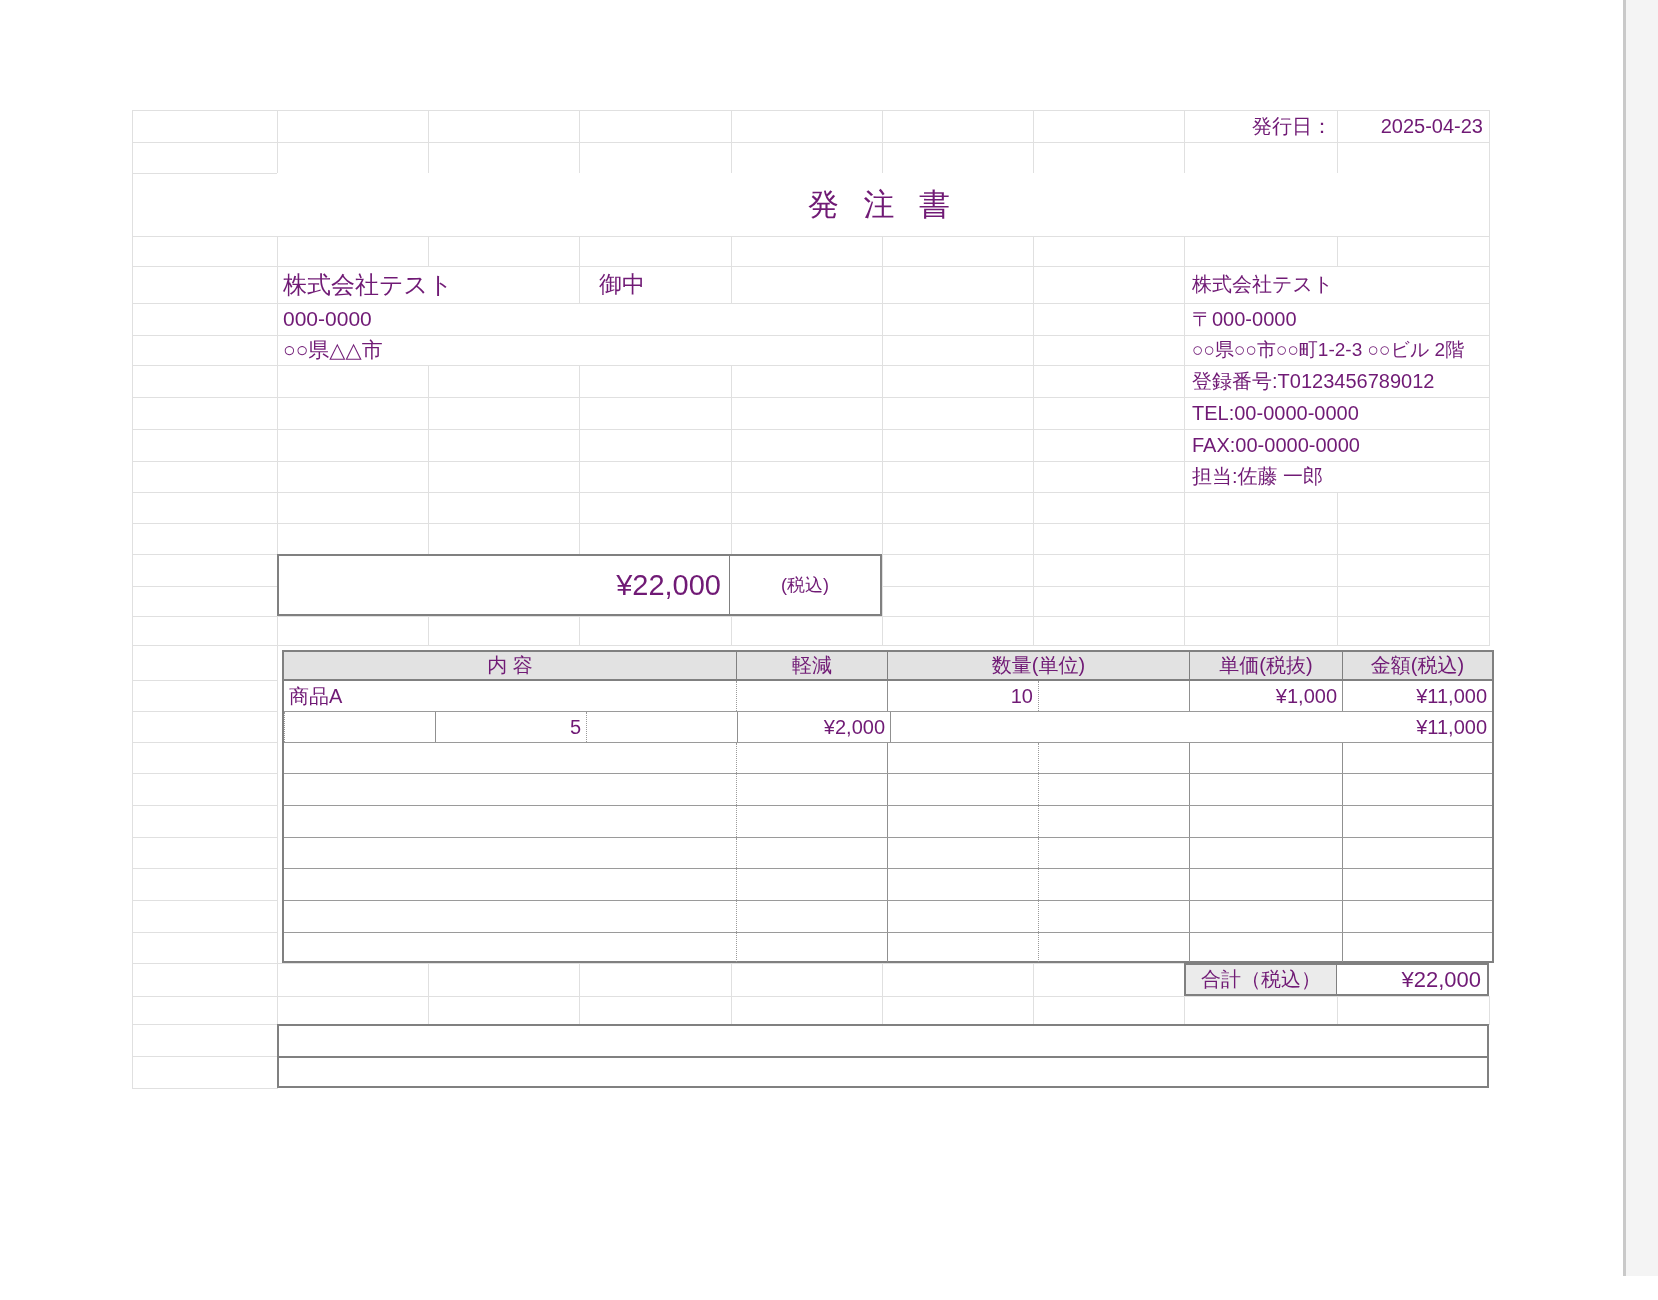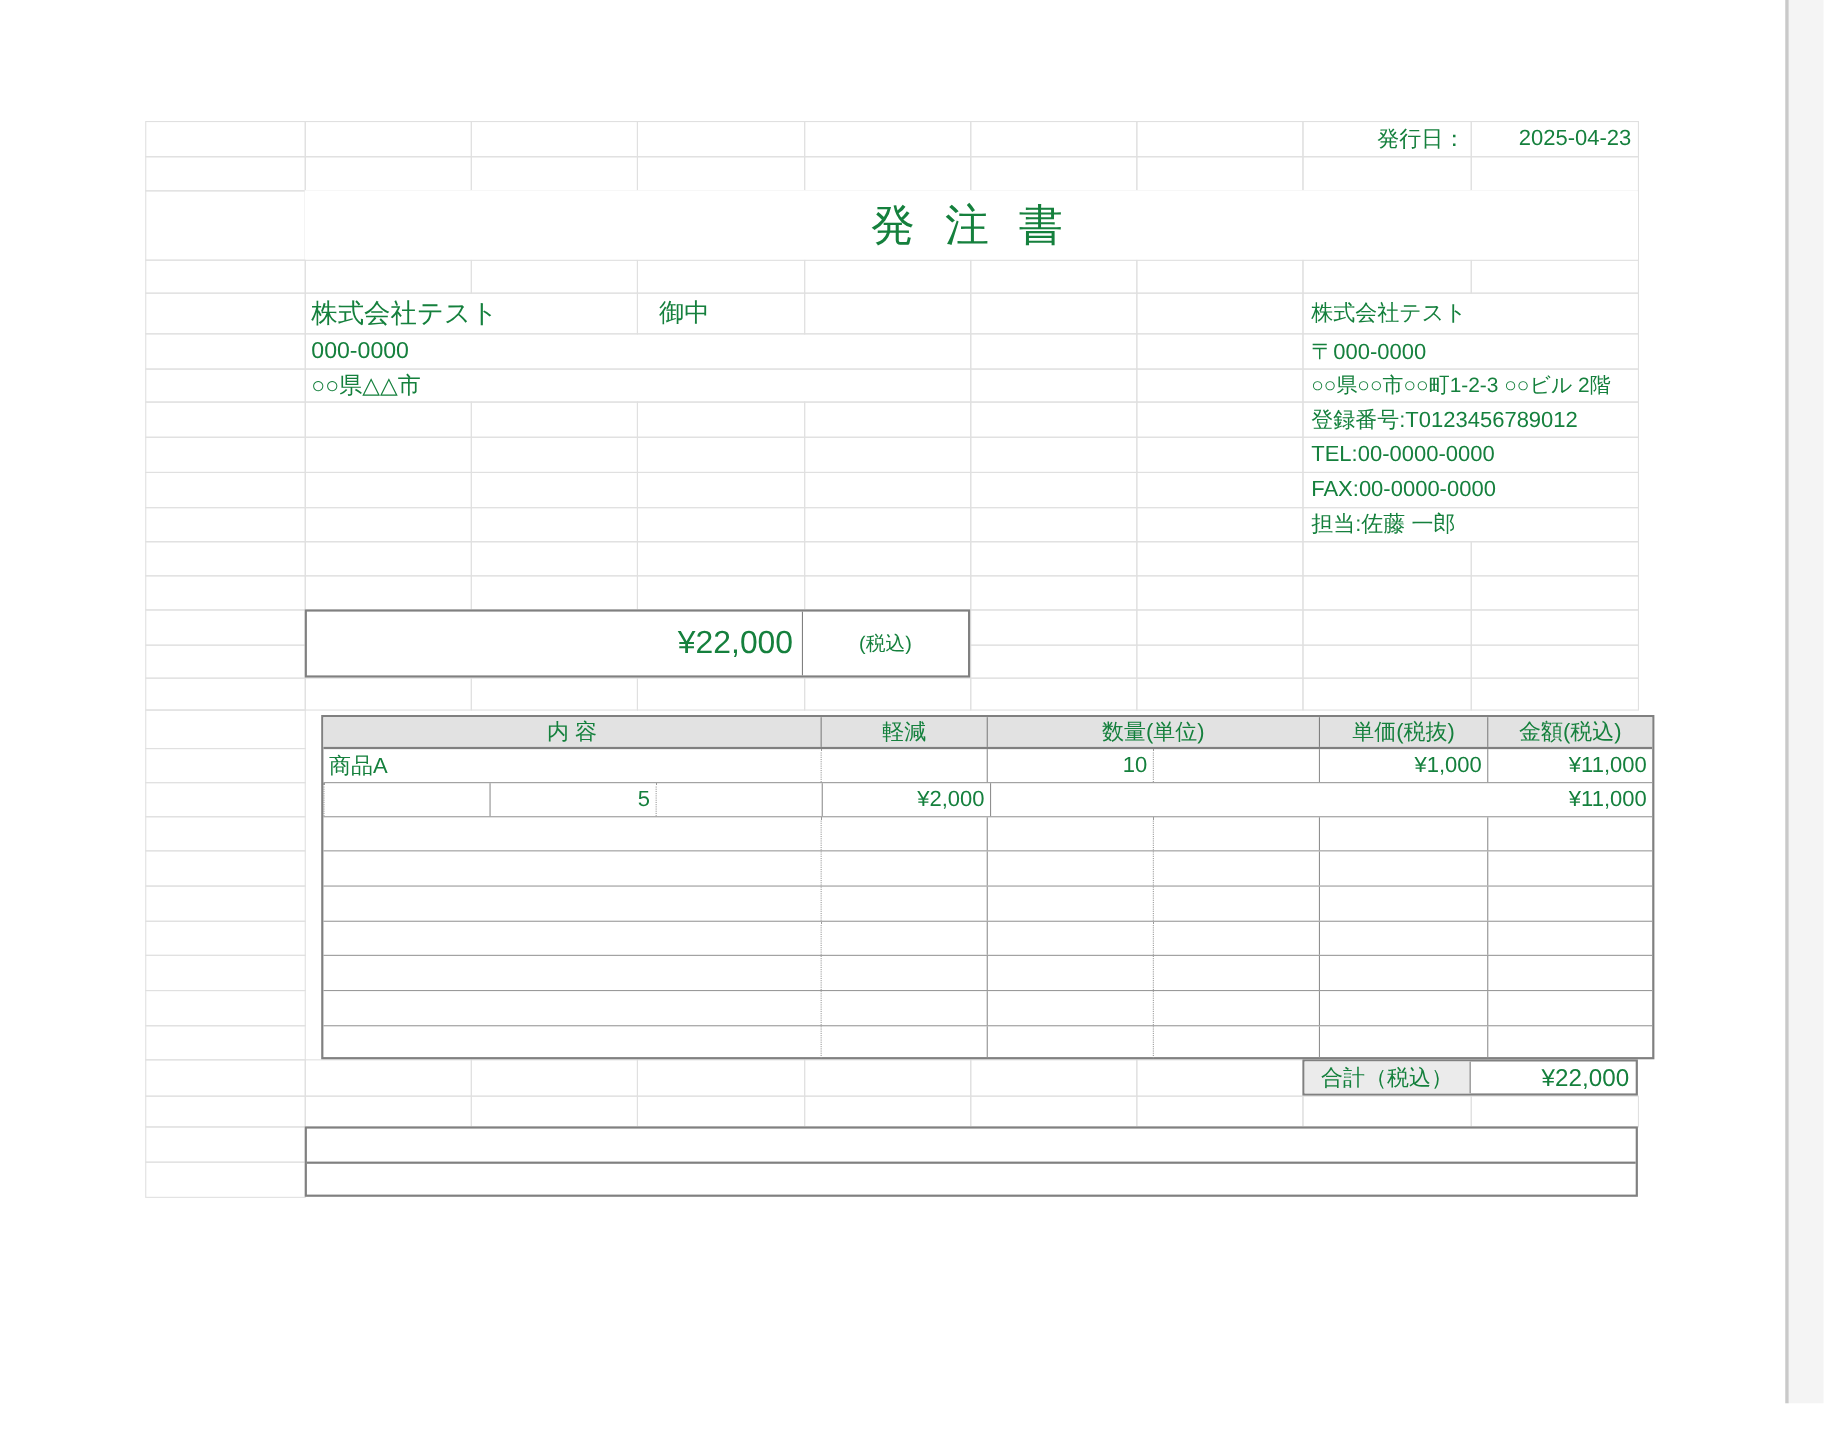--- a/index.html
+++ b/index.html
@@ -1,46 +1,46 @@
 <!DOCTYPE html>
 <html><head>
 <meta charset="utf-8">
 <style>
   html,body{margin:0;padding:0;background:#ffffff;}
   #page{position:relative;width:1658px;height:1276px;background:#ffffff;overflow:hidden;
-        font-family:"Liberation Sans","DejaVu Sans",sans-serif;color:#15803d;}
+        font-family:"Liberation Sans","DejaVu Sans",sans-serif;color:#701a75;}
   .abs{position:absolute;box-sizing:border-box;}
   
   .gcell{position:absolute;box-sizing:border-box;border:1px solid #e0e0e0;z-index:1;}
   
   .txt{position:absolute;box-sizing:border-box;display:flex;align-items:center;z-index:3;white-space:nowrap;}
   .r{justify-content:flex-end;}
   .c{justify-content:center;}
   #issue-label{left:1184px;top:110px;width:153px;height:33px;font-size:20px;padding-right:5px;}
   #issue-date{left:1337px;top:110px;width:152px;height:33px;font-size:20px;padding-right:6px;}
-  #doc-title{left:277px;top:173px;width:1212px;height:63px;font-size:40px;letter-spacing:8px;background:#fff;z-index:2;}
+  #doc-title{left:277px;top:173px;width:1212px;height:63px;font-size:31px;letter-spacing:8px;background:#fff;z-index:2;}
   #rc-name{left:283px;top:266px;width:290px;height:37px;font-size:24px;}
   #rc-honorific{left:599px;top:266px;width:140px;height:37px;font-size:23px;}
   #rc-postal{left:283px;top:303px;width:420px;height:32px;font-size:21px;}
   #rc-address{left:283px;top:335px;width:420px;height:30px;font-size:21px;}
   .sd{left:1192px;width:470px;font-size:20px;}
   #sd-name{top:266px;height:37px;}
   #sd-postal{top:303px;height:32px;}
   #sd-address{top:335px;height:30px;font-size:19px;}
   #sd-reg{top:365px;height:32px;}
   #sd-tel{top:397px;height:32px;}
   #sd-fax{top:429px;height:32px;}
   #sd-contact{top:461px;height:31px;}
   
   #totalbox{left:277px;top:554px;width:605px;height:62px;border:2px solid #808080;background:#fff;display:flex;z-index:4;}
   #totalbox .tb-label{width:152px;background:#ebebeb;border-right:2px solid #808080;display:flex;align-items:center;justify-content:center;font-size:24px;box-sizing:border-box;}
   #totalbox .tb-amount{flex:1;display:flex;align-items:center;justify-content:flex-end;font-size:29px;padding-right:8px;box-sizing:border-box;}
   #totalbox .tb-note{width:151px;border-left:1px solid #808080;display:flex;align-items:center;justify-content:center;font-size:18px;box-sizing:border-box;}
   
-  #items-table{left:292px;top:650px;width:1212px;height:313px;border:2px solid #808080;background:#fff;z-index:4;display:flex;flex-direction:column;}
+  #items-table{left:282px;top:650px;width:1212px;height:313px;border:2px solid #808080;background:#fff;z-index:4;display:flex;flex-direction:column;}
   #thead{display:flex;height:30px;background:#e2e2e2;border-bottom:2px solid #808080;box-sizing:border-box;}
   #thead .hc{display:flex;align-items:center;justify-content:center;font-size:20px;box-sizing:border-box;}
   .w-desc{width:452px;}
   .w-red{width:151px;}
   .w-qty{width:302px;}
   .w-qty2{width:151px;}
   .w-price{width:153px;}
   .w-amt{flex:1;}
   .bl{border-left:1px solid #808080;}
   #tbody{flex:1;display:flex;flex-direction:column;}

